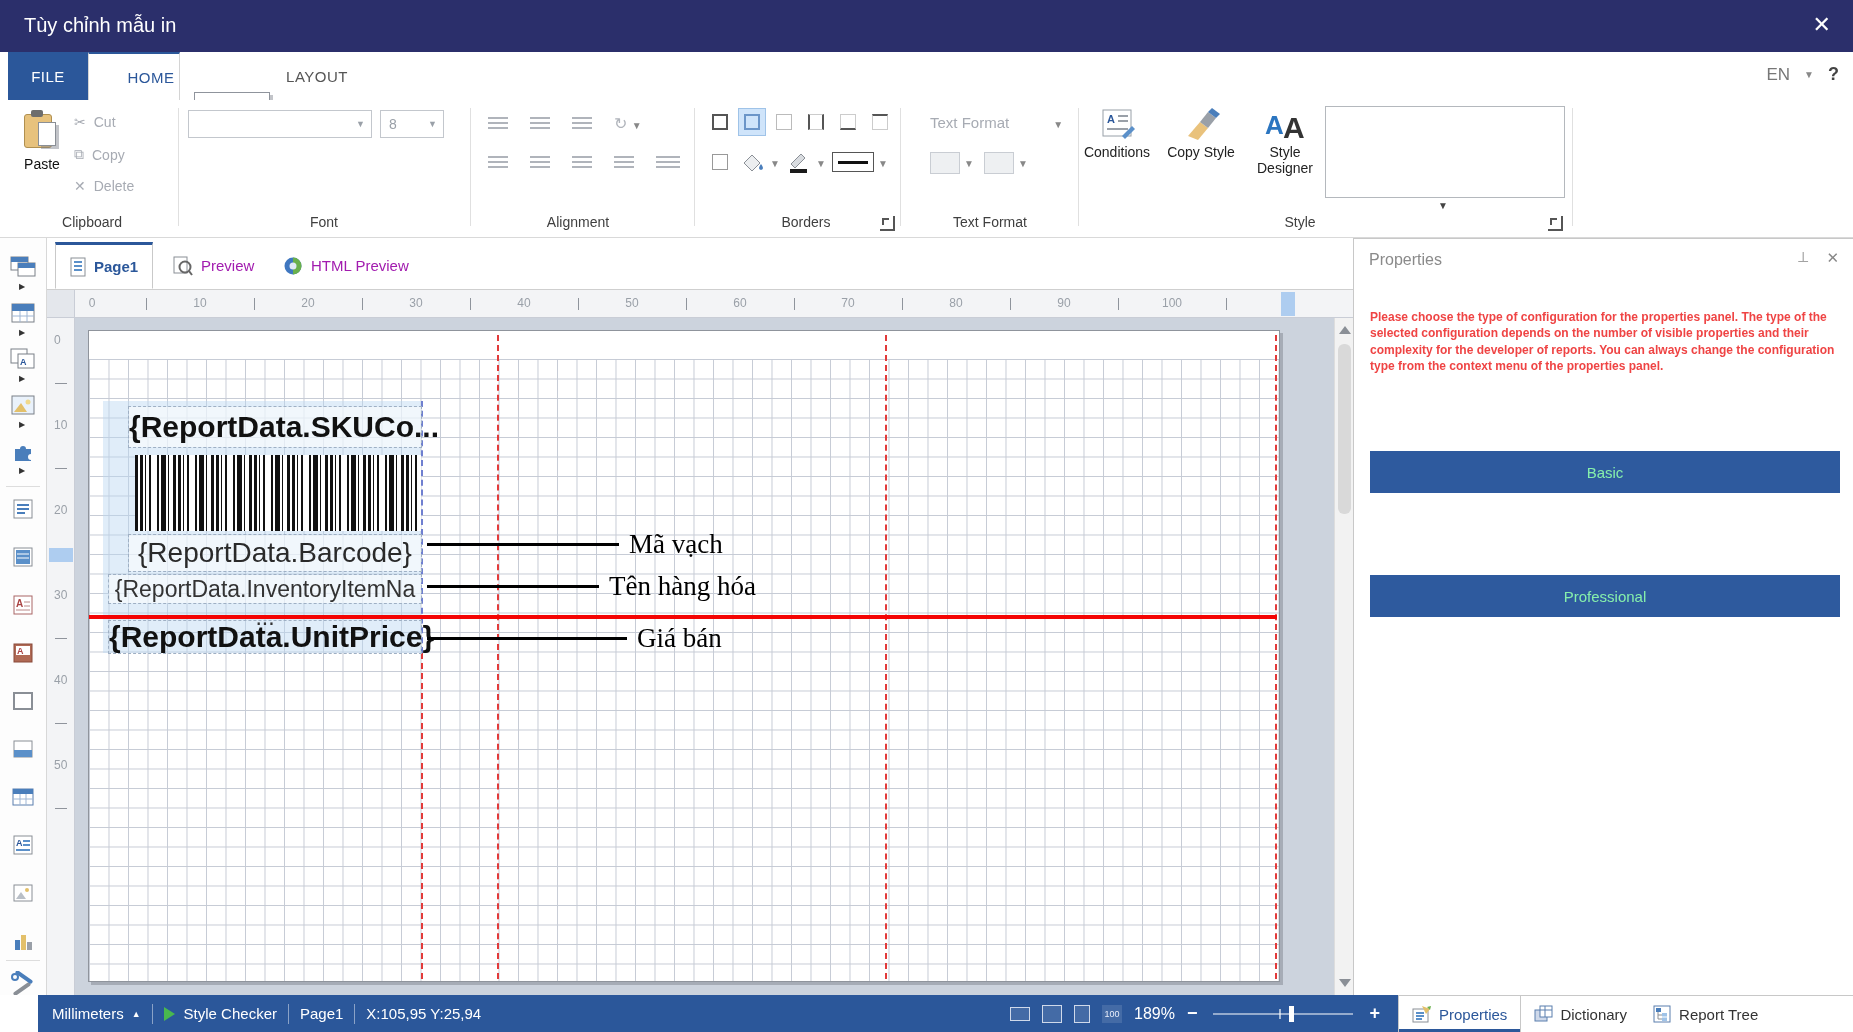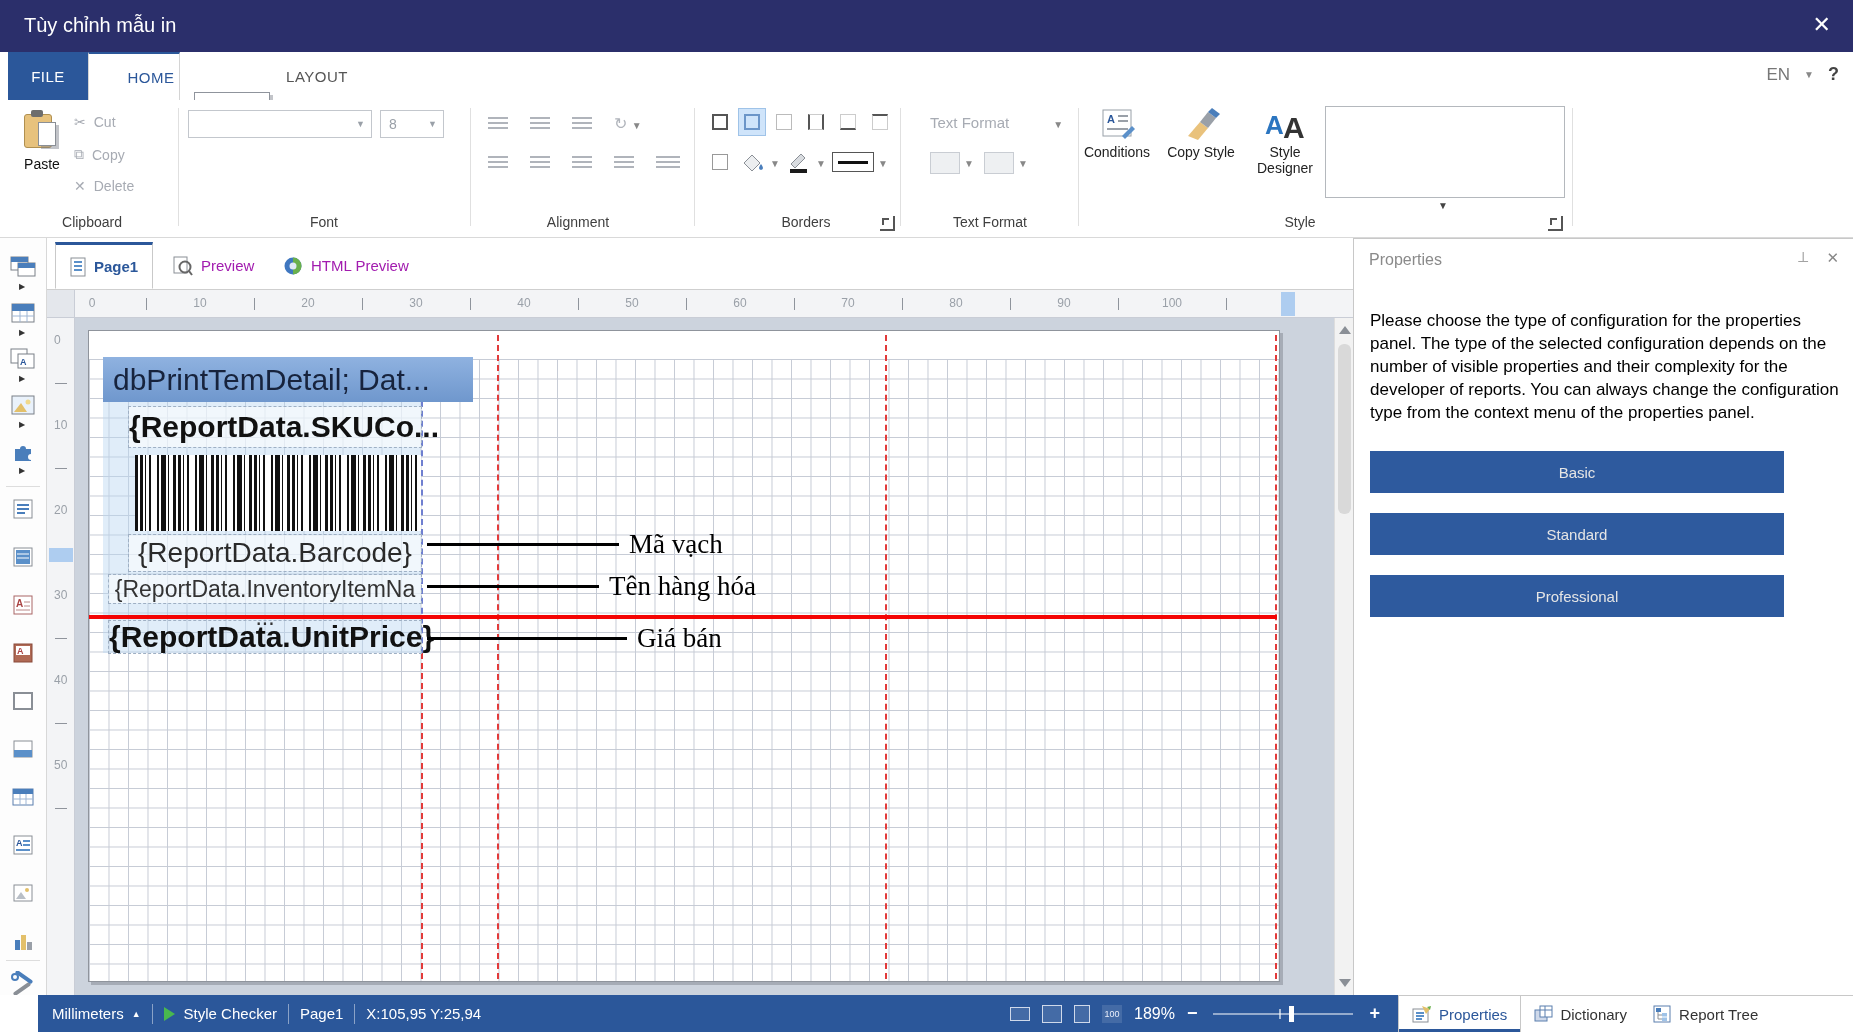--- a/index.html
+++ b/index.html
@@ -101,22 +101,22 @@
 
   .vscroll{position:absolute;right:0;top:28px;width:19px;height:677px;background:#f2f2f2;border-left:1px solid #ddd;box-sizing:border-box;}
   .varr{position:absolute;left:4px;width:0;height:0;border-left:6px solid transparent;border-right:6px solid transparent;}
   .vthumb{position:absolute;left:3px;width:13px;border-radius:6px;background:#d9d9d9;}
 
   
   .proppanel{left:1353px;top:238px;width:500px;height:757px;background:#fff;border-left:1px solid #c8c8c8;border-top:1px solid #c8c8c8;box-sizing:border-box;}
   .prophead{position:absolute;left:15px;top:12px;font-size:16px;color:#8a8a8a;}
   .propclose{position:absolute;right:14px;top:10px;font-size:15px;color:#888;}
   .proppin{position:absolute;right:44px;top:10px;font-size:14px;color:#888;transform:rotate(180deg);display:inline-block;}
-  .propdesc{position:absolute;left:16px;top:70px;width:470px;font-size:17px;line-height:1.36;color:#000000;}
-  .pbtn{position:absolute;left:16px;width:414px;height:42px;background:#2e5a9e;color:#e5e5e5;font-size:15px;
+  .propdesc{position:absolute;left:16px;top:70px;width:470px;font-size:12px;line-height:1.36;color:#ef4444;font-weight:bold;}
+  .pbtn{position:absolute;left:16px;width:470px;height:42px;background:#2e5a9e;color:#86efac;font-size:15px;
         display:flex;align-items:center;justify-content:center;cursor:pointer;}
 
   
   .statusbar{left:38px;top:995px;width:1360px;height:37px;background:#2b579a;color:#fff;display:flex;align-items:center;font-size:15px;}
   .statusbar .sep{width:1px;height:20px;background:rgba(255,255,255,.45);margin:0 11px;}
   .play{width:0;height:0;border-left:11px solid #49b84f;border-top:7px solid transparent;border-bottom:7px solid transparent;margin-right:9px;}
   .zicons{display:flex;gap:12px;align-items:center;margin-left:auto;}
   .zic{width:20px;height:18px;border:1px solid #cfd9ea;background:rgba(255,255,255,.12);box-sizing:border-box;display:flex;align-items:center;justify-content:center;font-size:8px;color:#e8eefa;}
   .slider{position:relative;width:140px;height:18px;margin:0 4px;}
   .slider .track{position:absolute;left:0;right:0;top:8px;height:2px;background:rgba(255,255,255,.5);}
@@ -502,21 +502,20 @@
       <div class="gridzone"></div>
 
       <div class="reddash" style="left:408px"></div>
       <div class="reddash" style="left:796px"></div>
       <div class="reddash" style="left:1186px"></div>
 
       <div class="selblock" style="left:14px;top:70px;width:318px;height:252px"></div>
       <div class="bluedash" style="left:332px;top:70px;height:252px"></div>
       <div class="reddash" style="left:332px;top:322px;bottom:2px"></div>
 
-      <div class="band" style="left:14px;top:26px;width:370px;height:45px">dbPrintTemDetail; Dat...</div>
 
       <div class="designtxt" style="left:40px;top:76px;width:292px;height:40px;font-size:30px;font-weight:bold;color:#111;line-height:40px">{ReportData.SKUCo...</div>
 
       <div class="barcode" style="left:46px;top:124px;width:286px;height:76px"></div>
 
       <div class="designtxt" style="left:40px;top:204px;width:292px;height:36px;font-size:28px;color:#2a2a2a;line-height:36px">{ReportData.Barcode}</div>
 
       <div class="designtxt" style="left:20px;top:244px;width:312px;height:28px;font-size:23px;color:#333;line-height:28px">{ReportData.InventoryItemNa ...</div>
 
       <div class="redline" style="left:0px;top:284px;width:1188px"></div>
@@ -546,21 +545,20 @@
       <div class="varr" style="bottom:8px;border-top:8px solid #8a8f96"></div>
     </div>
   </div>
 
   <div class="abs proppanel">
     <span class="prophead">Properties</span>
     <span class="proppin">⊤</span>
     <span class="propclose">✕</span>
     <div class="propdesc">Please choose the type of configuration for the properties panel. The type of the selected configuration depends on the number of visible properties and their complexity for the developer of reports. You can always change the configuration type from the context menu of the properties panel.</div>
     <div class="pbtn" style="top:212px">Basic</div>
-    <div class="pbtn" style="top:274px">Standard</div>
     <div class="pbtn" style="top:336px">Professional</div>
   </div>
 
   <div class="abs statusbar">
     <span style="margin-left:14px">Millimeters</span>
     <span style="font-size:9px;margin-left:8px">▲</span>
     <span class="sep"></span>
     <span class="play"></span>
     <span>Style Checker</span>
     <span class="sep"></span>

